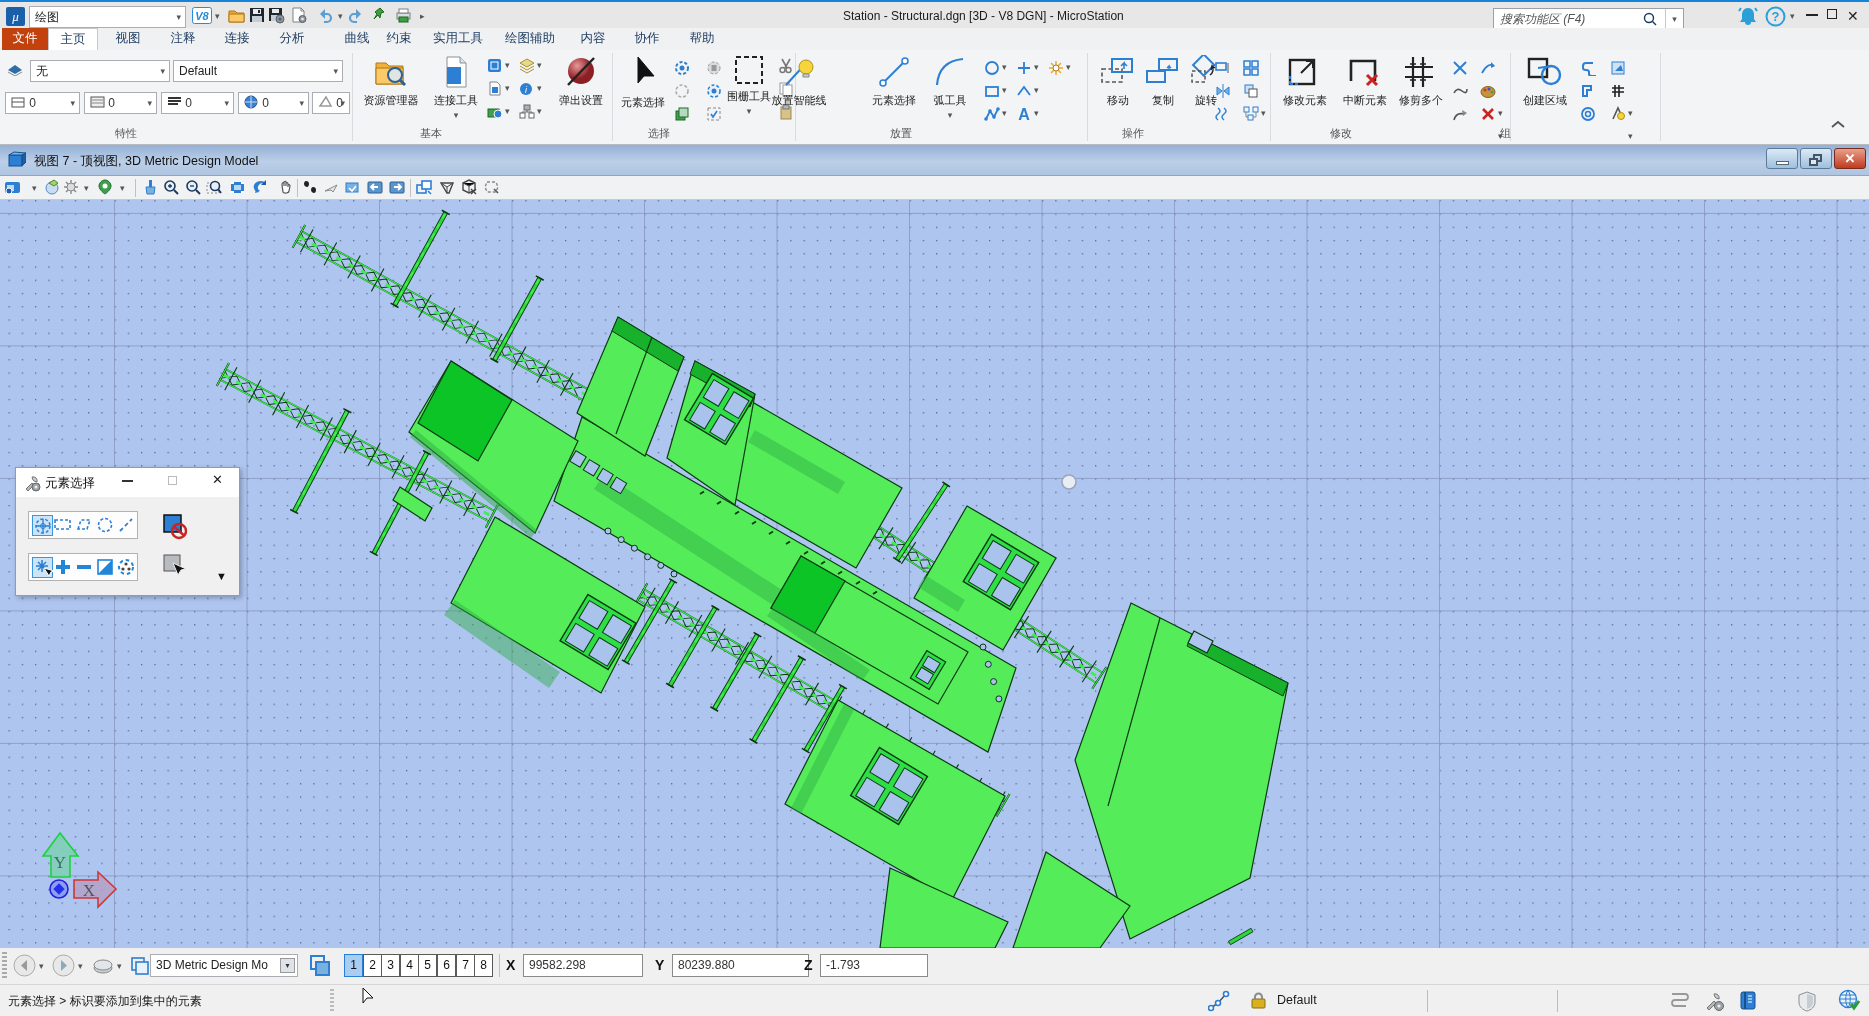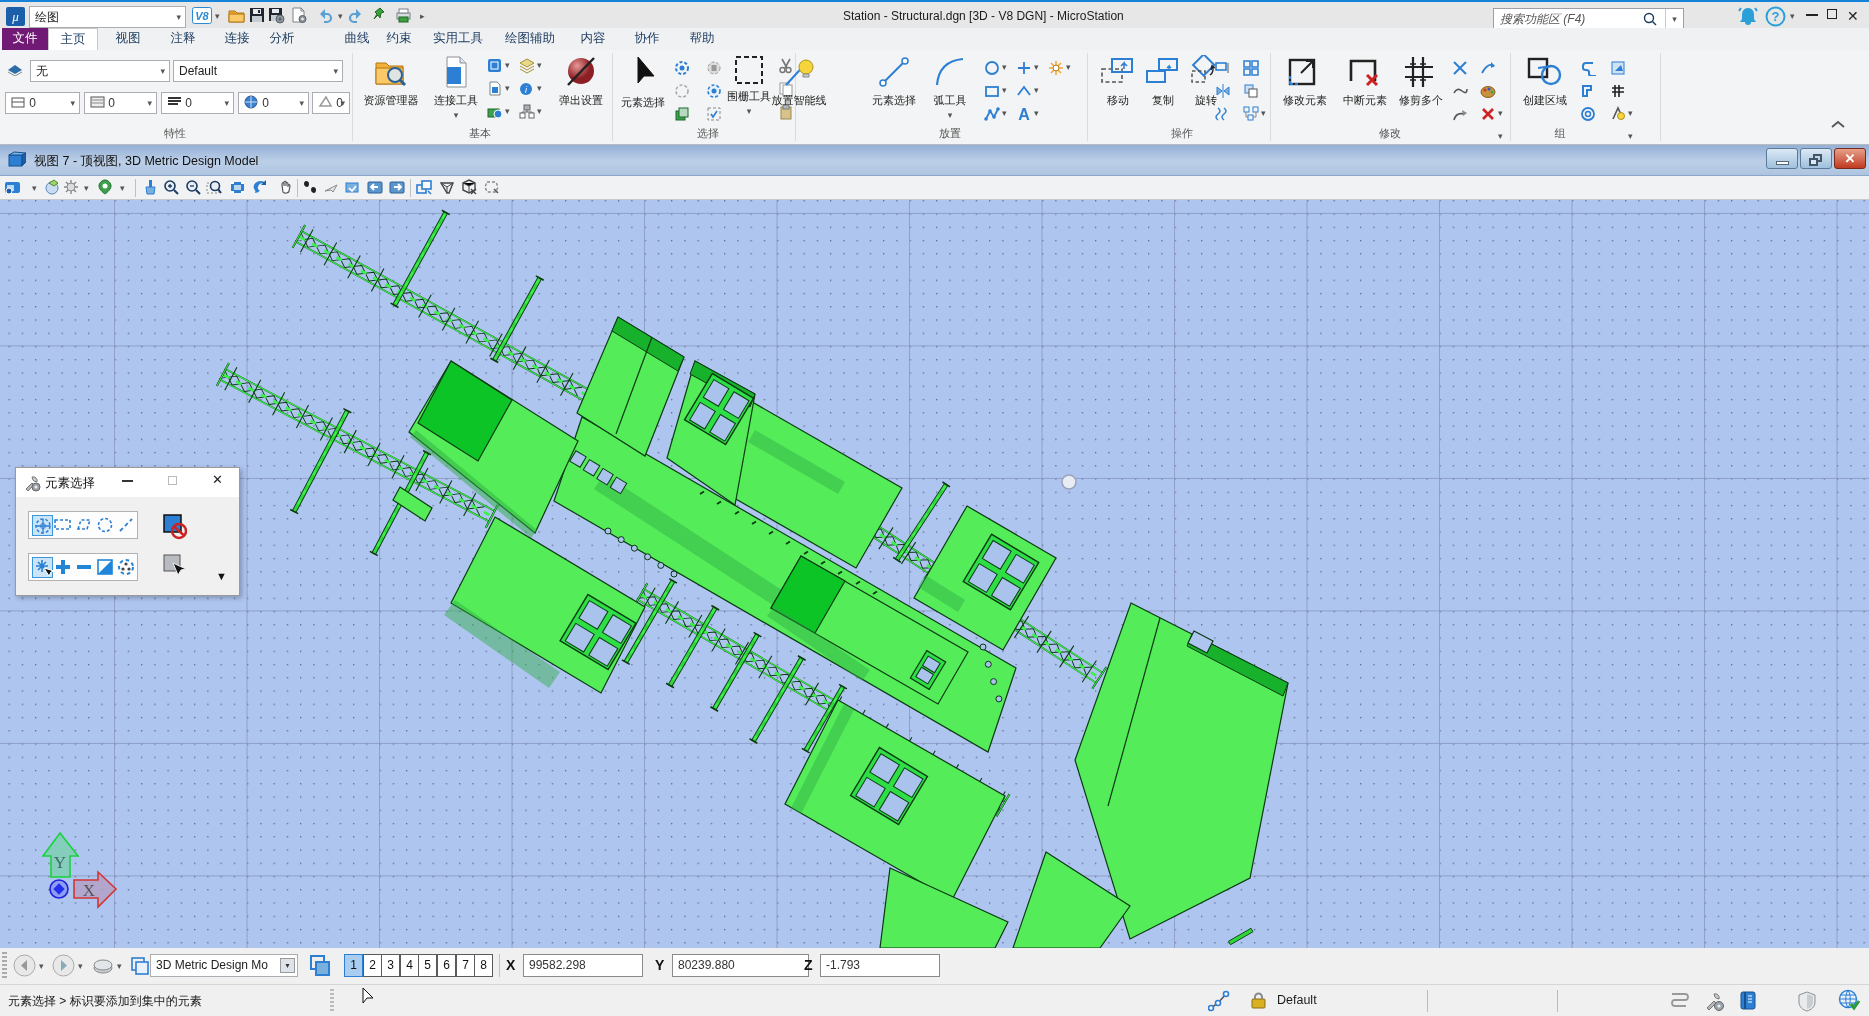--- a/index.html
+++ b/index.html
@@ -1,25 +1,25 @@
 <!DOCTYPE html>
 <html><head><meta charset="utf-8"><style>
 
 *{margin:0;padding:0;box-sizing:border-box}
 html,body{width:1869px;height:1016px;overflow:hidden;font-family:"Liberation Sans",sans-serif;background:#f0f0f0}
 .abs{position:absolute}
 .titlebar{position:absolute;left:0;top:0;width:1869px;height:28px;background:#e7e7e8;border-top:2px solid #1583d7}
 .apptitle{position:absolute;top:7px;left:843px;font-size:12px;color:#1a1a1a}
 .tabs{position:absolute;left:0;top:28px;width:1869px;height:22px;background:#f0f1f2}
 .tab{position:absolute;top:0;height:22px;font-size:12.5px;color:#1b3a5f;text-align:center;line-height:21px}
-.tab.file{background:#701a75;color:#fff}
+.tab.file{background:#c2410c;color:#fff}
 .tab.sel{background:#fff;color:#1b3a5f;border:1px solid #c8c8c8;border-bottom:none}
 .ribbon{position:absolute;left:0;top:50px;width:1869px;height:95px;background:#f3f4f5;border-bottom:1px solid #b8bcc0}
 .grpsep{position:absolute;top:3px;width:1px;height:88px;background:#d9dbde}
-.grplabel{position:absolute;top:76px;font-size:11px;color:#555;width:120px;text-align:center}
+.grplabel{position:absolute;top:76px;font-size:11px;color:#555;width:120px;text-align:left}
 .bigbtn{position:absolute;top:5px;text-align:center;font-size:11px;color:#222}
 .bigbtn .lbl{display:block;margin-top:2px}
 .combo{position:absolute;height:22px;background:#fff;border:1px solid #abadb3;font-size:12px;color:#222;line-height:20px;padding-left:5px}
 .combo .car{position:absolute;right:4px;top:0;color:#555;font-size:9px}
 .car{color:#555;font-size:9px}
 .viewtitle{position:absolute;left:0;top:145px;width:1869px;height:31px;background:linear-gradient(#94b0d5,#bccfe8 55%,#aec4e0);border-bottom:1px solid #8aa6c8}
 .viewtitle .txt{position:absolute;left:34px;top:8px;font-size:12.5px;color:#111}
 .viewtools{position:absolute;left:0;top:176px;width:1869px;height:24px;background:#f1f2f3;border-bottom:1px solid #c8cacc}
 .statbar1{position:absolute;left:0;top:948px;width:1869px;height:36px;background:#f0f0f0}
 .statbar2{position:absolute;left:0;top:984px;width:1869px;height:32px;background:#f0f0f0;border-top:1px solid #d5d5d5;font-size:12px;color:#1a1a1a}
@@ -105,21 +105,21 @@
 <div class="abs" style="left:1806px;top:12px;width:12px;height:2px;background:#222"></div>
 <div class="abs" style="left:1827px;top:7px;width:10px;height:10px;border:1.5px solid #222"></div>
 <div class="abs" style="left:1847px;top:6px;font-size:14px;color:#222">✕</div>
 </div>
 <div class="tabs">
 <div class="tab file" style="left:2px;width:46px">文件</div>
 <div class="tab sel" style="left:48px;width:50px">主页</div>
 <div class="tab " style="left:103px;width:50px">视图</div>
 <div class="tab " style="left:158px;width:50px">注释</div>
 <div class="tab " style="left:212px;width:50px">连接</div>
-<div class="tab " style="left:257px;width:50px">分析</div>
+<div class="tab " style="left:267px;width:50px">分析</div>
 <div class="tab " style="left:332px;width:50px">曲线</div>
 <div class="tab " style="left:374px;width:50px">约束</div>
 <div class="tab " style="left:427px;width:62px">实用工具</div>
 <div class="tab " style="left:499px;width:62px">绘图辅助</div>
 <div class="tab " style="left:568px;width:50px">内容</div>
 <div class="tab " style="left:622px;width:50px">协作</div>
 <div class="tab " style="left:677px;width:50px">帮助</div>
 </div>
 <div class="ribbon">
 <div class="abs" style="left:6px;top:12px"><svg width="18" height="14" viewBox="0 0 18 14" style="">
@@ -832,21 +832,21 @@
 <div class="vnum" style="left:418px">5</div>
 <div class="vnum" style="left:437px">6</div>
 <div class="vnum" style="left:456px">7</div>
 <div class="vnum" style="left:474px">8</div>
 <div class="abs" style="left:499px;top:6px;width:1px;height:23px;background:#c0c0c0"></div>
 <div class="abs" style="left:506px;top:9px;font-size:14px;font-weight:bold;color:#111">X</div>
 <div class="field" style="left:523px;top:6px;width:120px">99582.298</div>
 <div class="abs" style="left:655px;top:9px;font-size:14px;font-weight:bold;color:#111">Y</div>
 <div class="field" style="left:672px;top:6px;width:137px">80239.880</div>
 <div class="abs" style="left:804px;top:9px;font-size:14px;font-weight:bold;color:#111">Z</div>
-<div class="field" style="left:820px;top:6px;width:120px">-1.793</div>
+<div class="field" style="left:820px;top:6px;width:108px">-1.793</div>
 </div>
 <div class="statbar2">
 <div class="abs" style="left:8px;top:8px">元素选择 &gt; 标识要添加到集中的元素</div>
 <div class="abs" style="left:330px;top:4px;width:4px;height:24px;background:repeating-linear-gradient(#bbb 0 2px,#f0f0f0 2px 4px)"></div>
 <div class="abs" style="left:360px;top:2px"><svg width="14" height="20" viewBox="0 0 14 20" style="">
         <path d="M3 1v15l4-5h6z" fill="#fff" stroke="#111"></path>
       </svg></div>
 <div class="abs" style="left:1208px;top:5px"><svg width="24" height="22" viewBox="0 0 24 22" style="">
         <path d="M3 18L10 13l8-9" fill="none" stroke="#555" stroke-width="1.6"></path>
         <circle cx="3" cy="18" r="2.5" fill="#fff" stroke="#2d7fd3" stroke-width="1.6"></circle>

